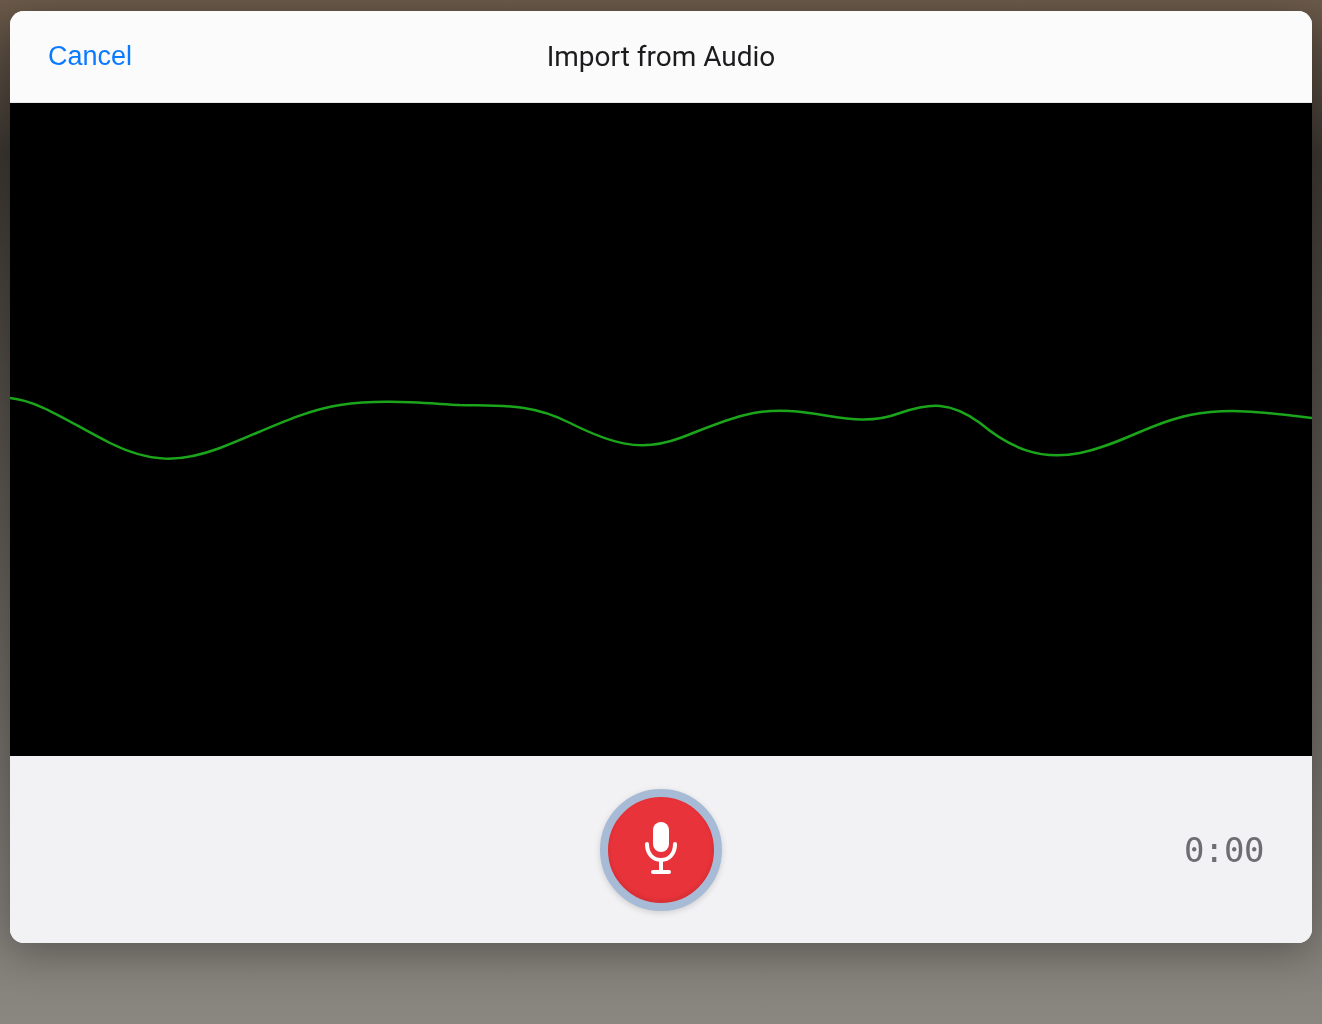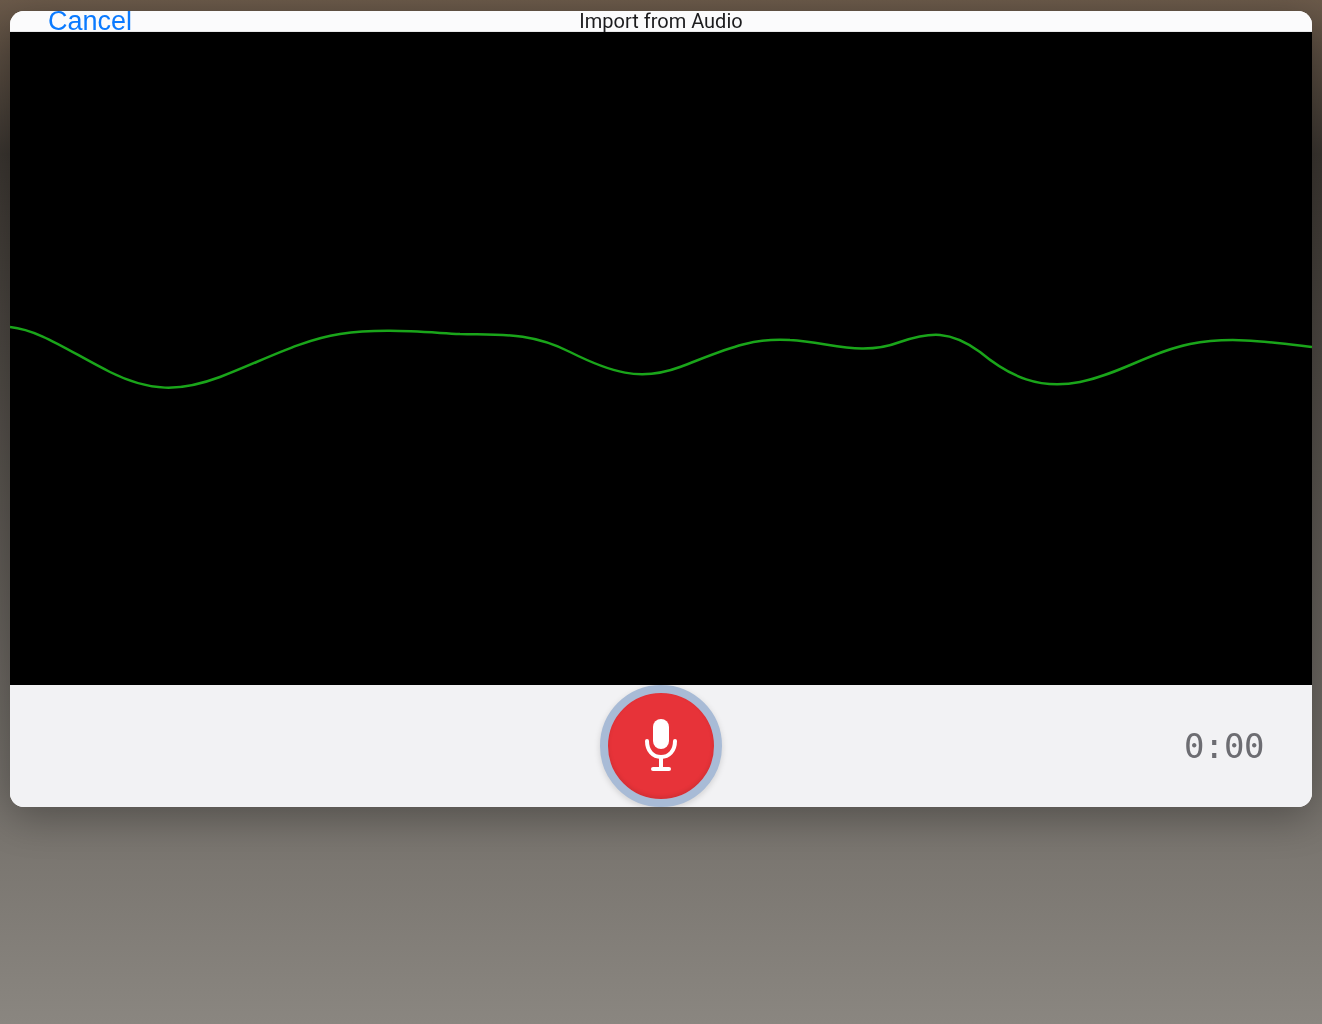--- a/index.html
+++ b/index.html
@@ -21,21 +21,21 @@
       left: 0;
       width: 100%;
       height: 100%;
       background: linear-gradient(180deg, #6b5a4a 0%, #3a3530 15%, #8a8680 100%);
     }
     .modal {
       position: absolute;
       top: 11px;
       left: 10px;
       right: 10px;
-      height: 796px;
+      height: 932px;
       background: #ffffff;
       border-radius: 14px;
       overflow: hidden;
       display: flex;
       flex-direction: column;
       box-shadow: 0 10px 40px rgba(0,0,0,0.3);
     }
     .modal-header {
       height: 92px;
       background: #fbfbfc;
@@ -49,21 +49,21 @@
       color: #0a7aff;
       font-size: 27px;
       font-weight: 400;
       background: none;
       border: none;
       cursor: pointer;
       position: absolute;
       left: 38px;
     }
     .modal-title {
-      font-size: 20px;
+      font-size: 28px;
       font-weight: 400;
       color: #1c1c1e;
       position: absolute;
       left: 50%;
       transform: translateX(-50%);
     }
     .waveform-area {
       flex: 0 0 653px;
       background: #000000;
       position: relative;

